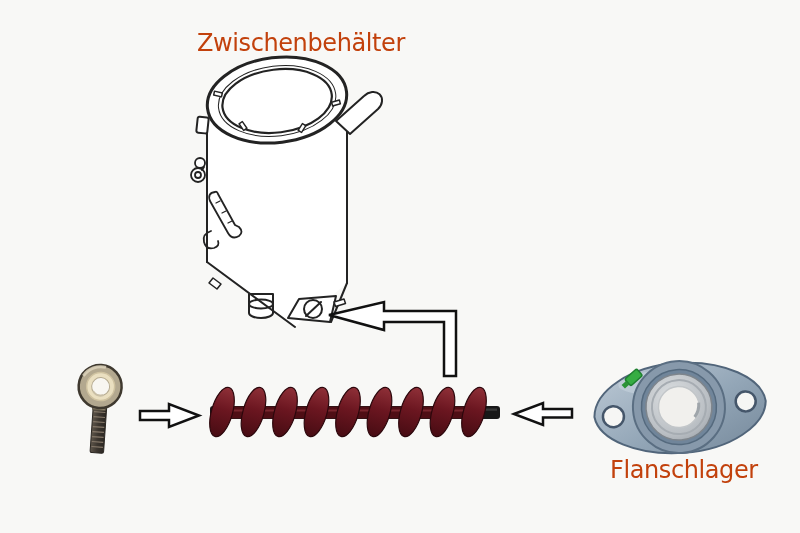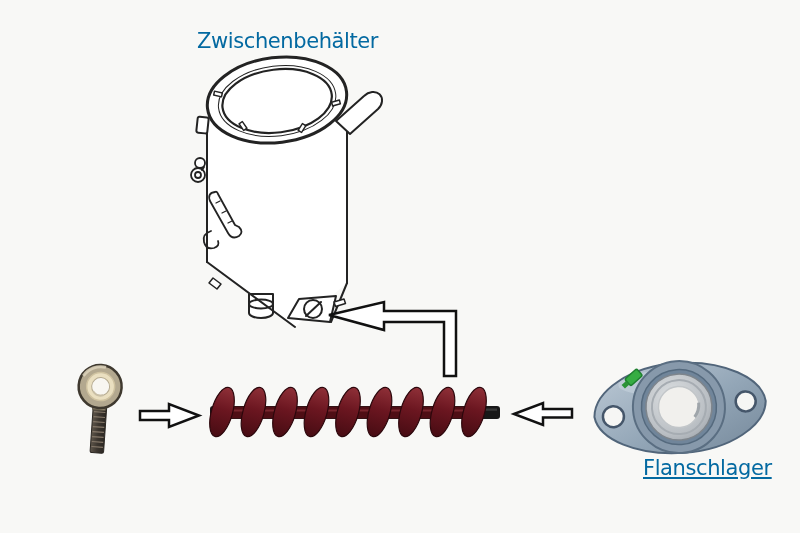--- a/index.html
+++ b/index.html
@@ -5,29 +5,29 @@
   html,body{margin:0;padding:0;}
   .stage{
     position:relative;
     width:800px;height:533px;
     background:#f8f8f6;
     overflow:hidden;
     font-family:"DejaVu Sans","Liberation Sans",sans-serif;
   }
   .label{
     position:absolute;
-    color:#0369a1;
-    font-size:21px;
+    color:#c2410c;
+    font-size:24px;
     letter-spacing:-0.4px;
     white-space:nowrap;
     user-select:none;
   }
   #label-container{left:197px;top:29px;}
   #label-gleitlager{left:56px;top:456px;}
-  #label-flanschlager{left:643px;top:456px;text-decoration:underline;}
+  #label-flanschlager{left:610px;top:456px;}
   svg{position:absolute;left:0;top:0;}
 </style>
 </head>
 <body>
 
 <div class="stage">
 
   <svg width="800" height="533" viewBox="0 0 800 533">
     <defs>
       <linearGradient id="flightGrad" x1="0" y1="0" x2="0" y2="1">

